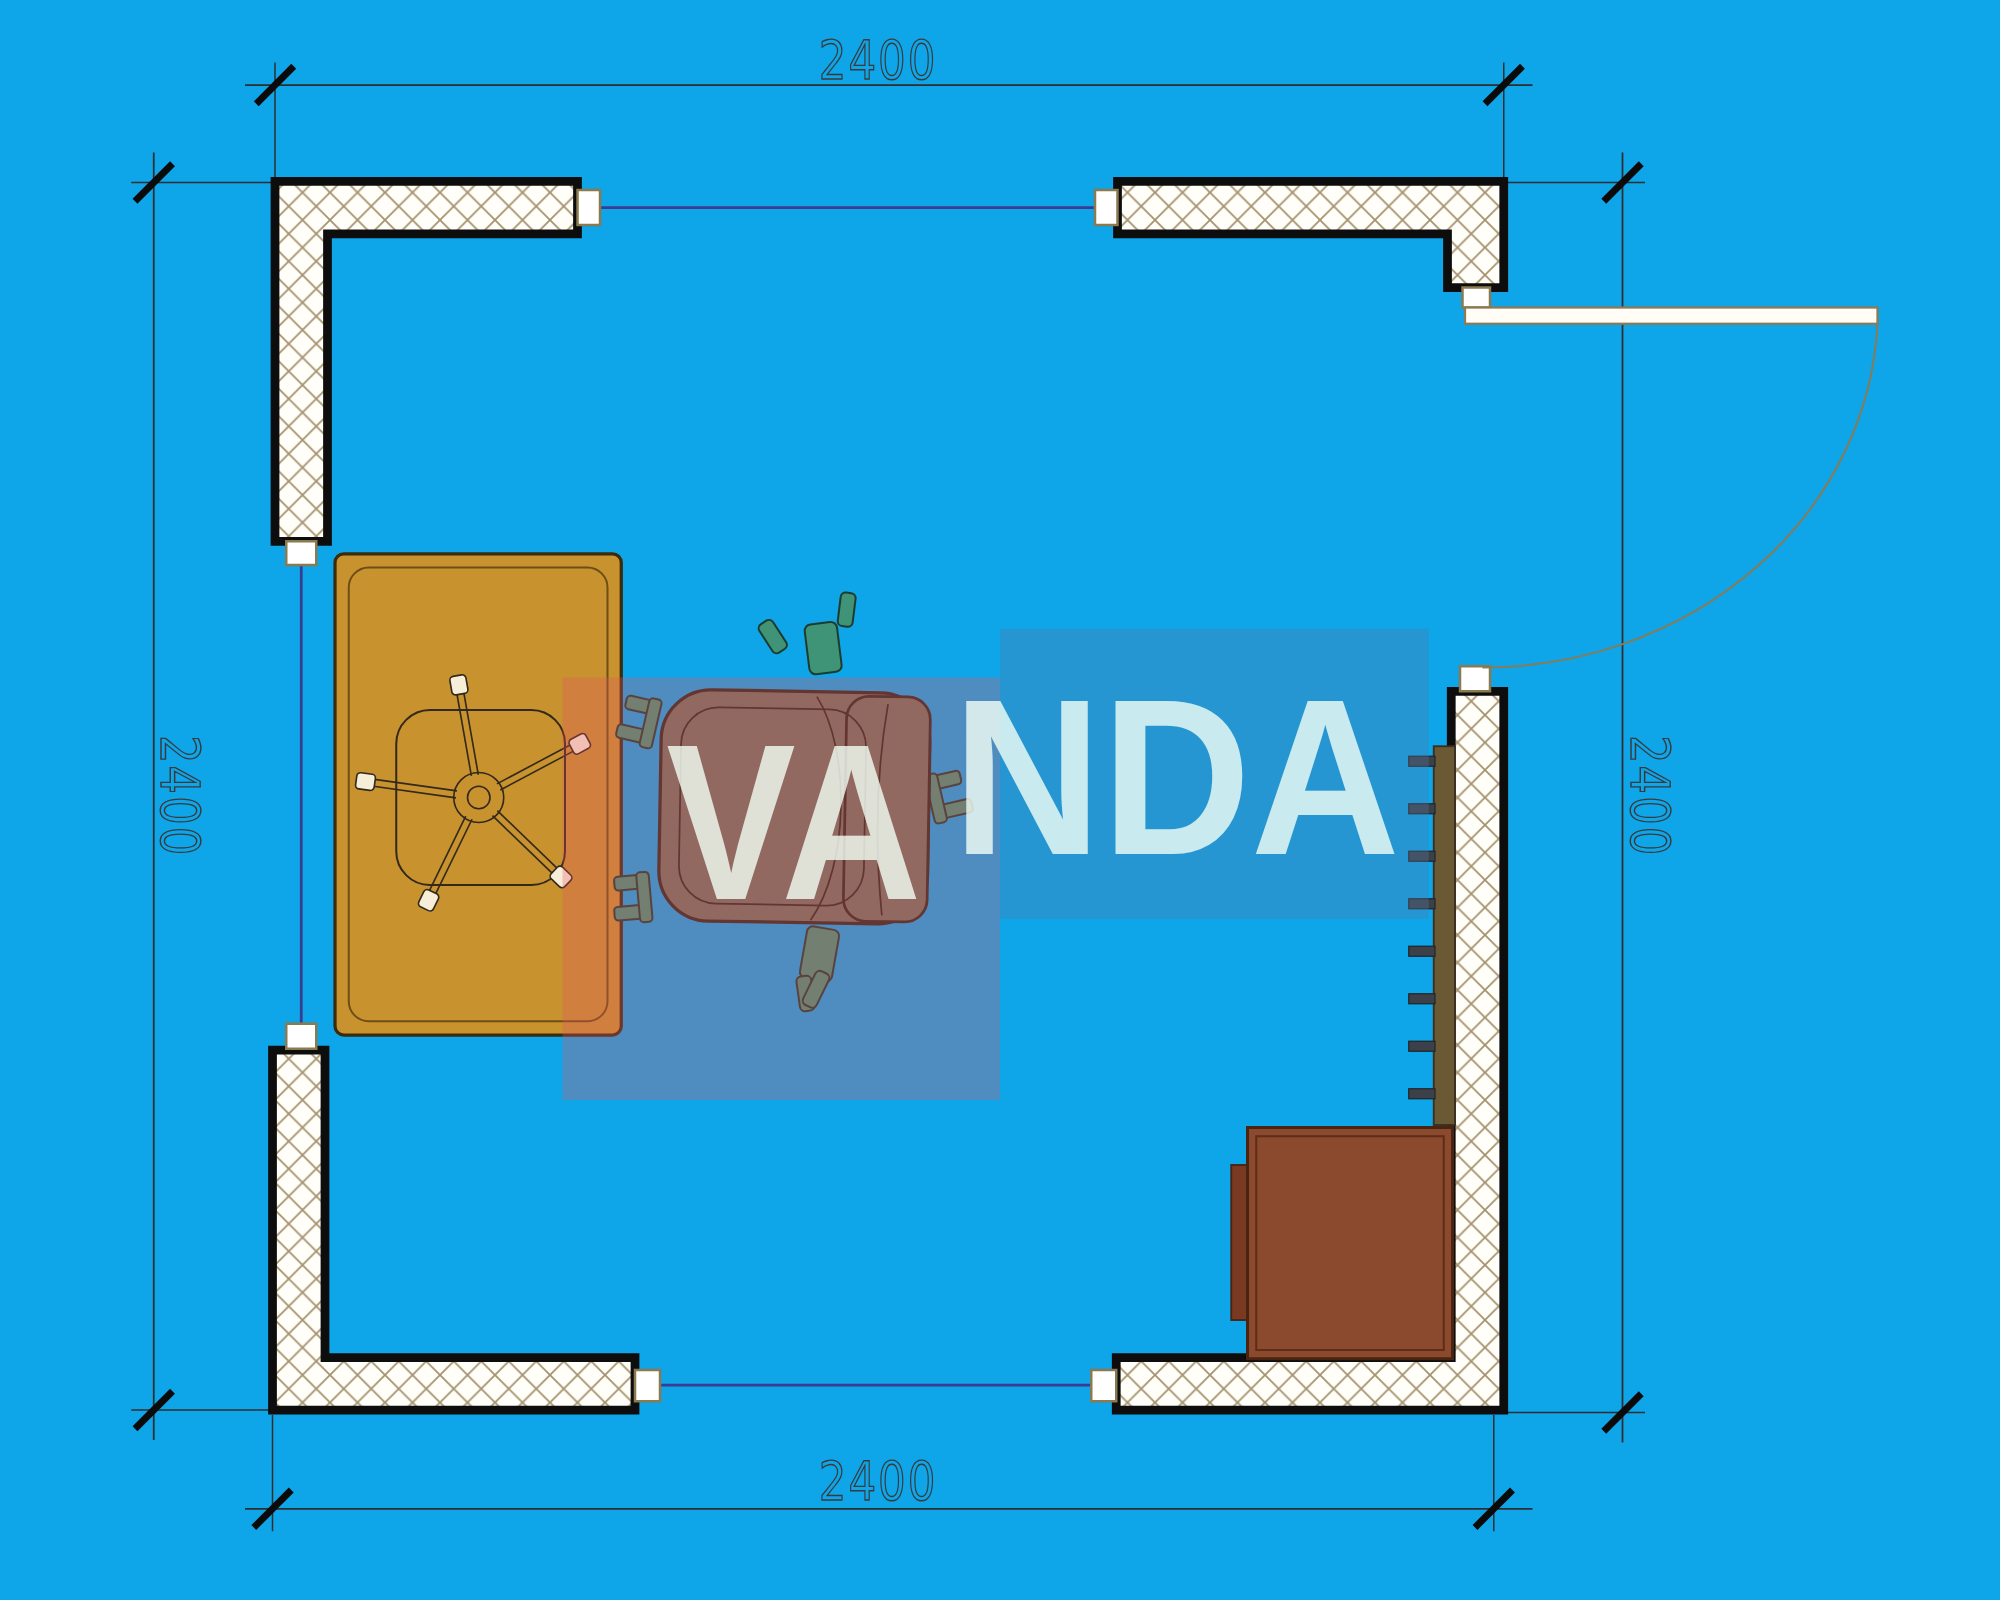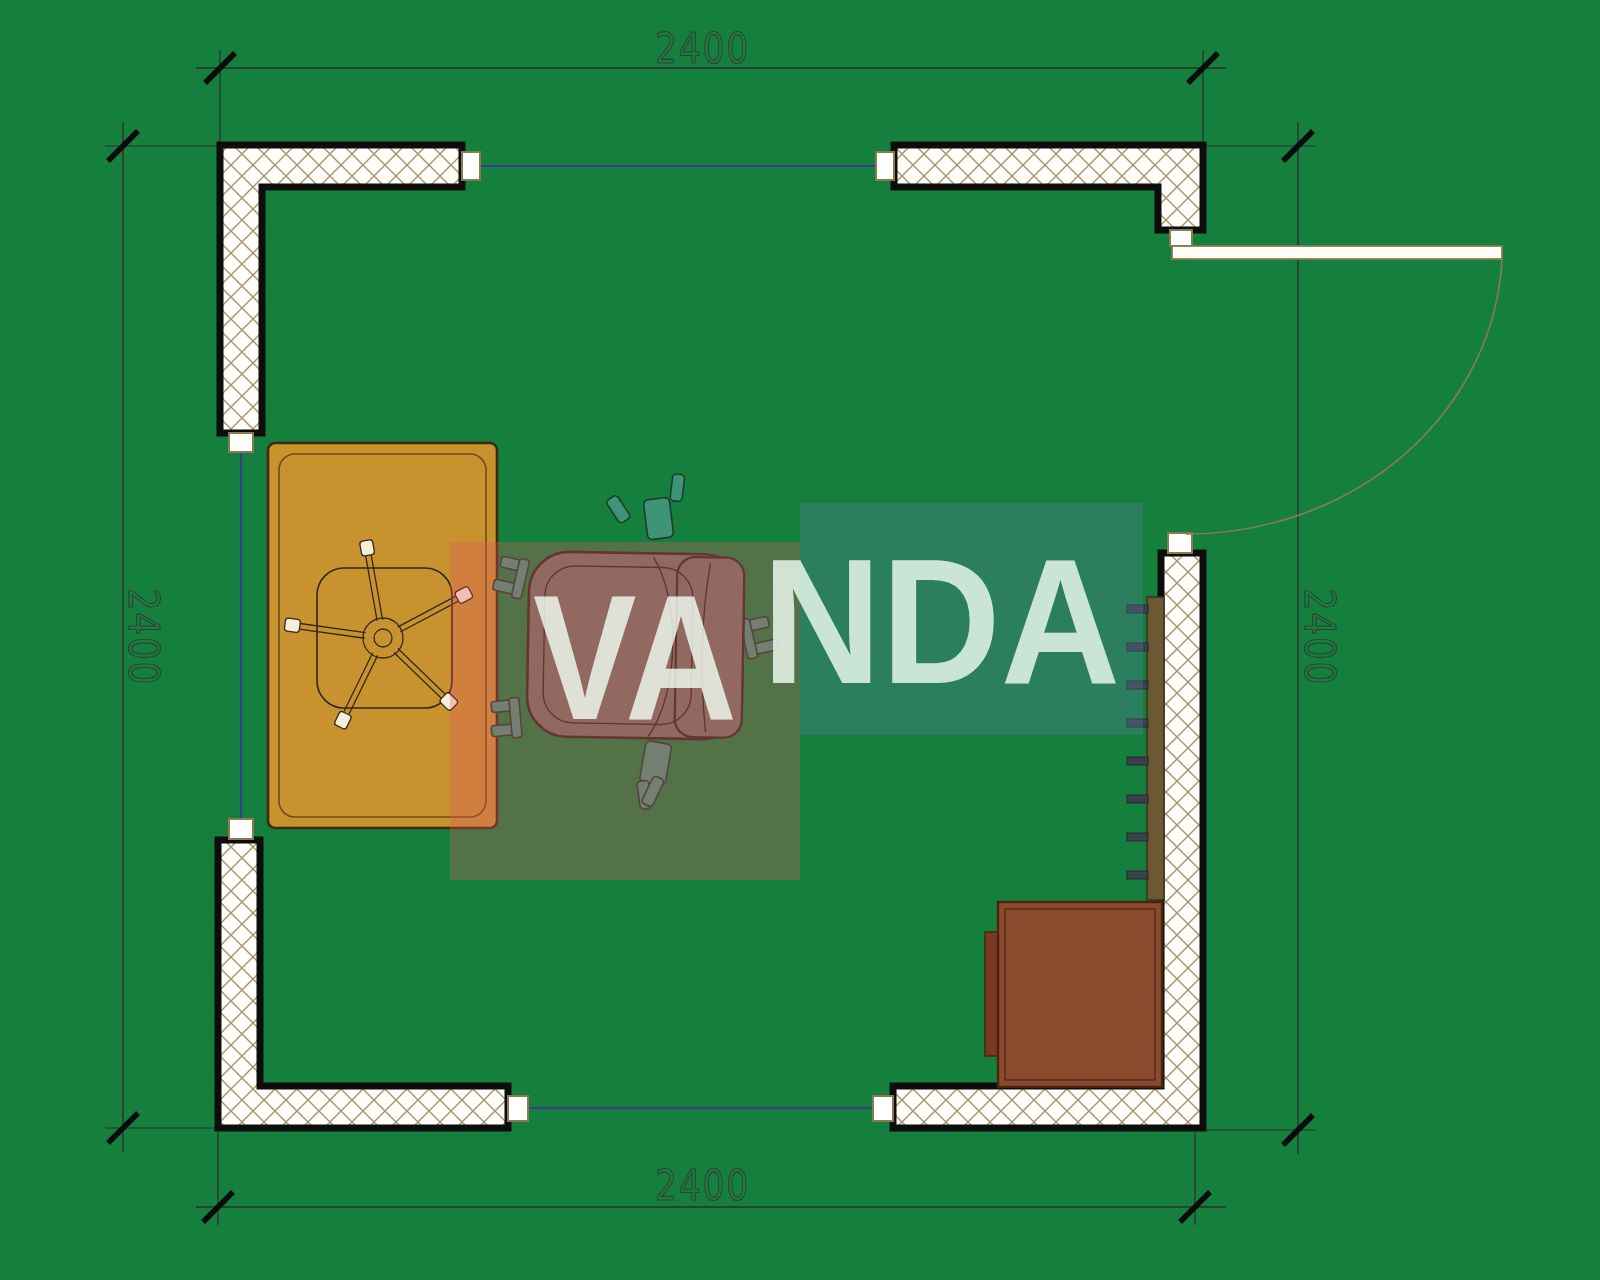--- a/index.html
+++ b/index.html
@@ -1,16 +1,16 @@
 <!DOCTYPE html>
 <html><head>
 <meta charset="utf-8">
 <style>
   html,body{margin:0;padding:0;background:#ffffff;}
-  .page{position:relative;width:1600px;height:1280px;background:#15803d;overflow:hidden;
+  .page{position:relative;width:1600px;height:1280px;background:#0ea5e9;overflow:hidden;
         font-family:"Liberation Sans",sans-serif;}
   svg{display:block}
   .dim-text{font-family:"DejaVu Sans",sans-serif;font-size:43px;fill:none;
             stroke:#3a3a3a;stroke-width:1.15;letter-spacing:2px;}
   .wm-text{font-family:"Liberation Sans",sans-serif;font-weight:bold;font-size:178px;}
   .dimline{stroke:#2e2e2e;stroke-width:1.4;fill:none;}
   .extline{stroke:#2e2e2e;stroke-width:1.2;fill:none;}
   .tick{stroke:#0b0b0b;stroke-width:5.5;stroke-linecap:butt;}
   .wall{stroke:#0d0d0d;stroke-width:7;stroke-linejoin:miter;}
   .cap{fill:#ffffff;stroke:#8a7a50;stroke-width:2;}

